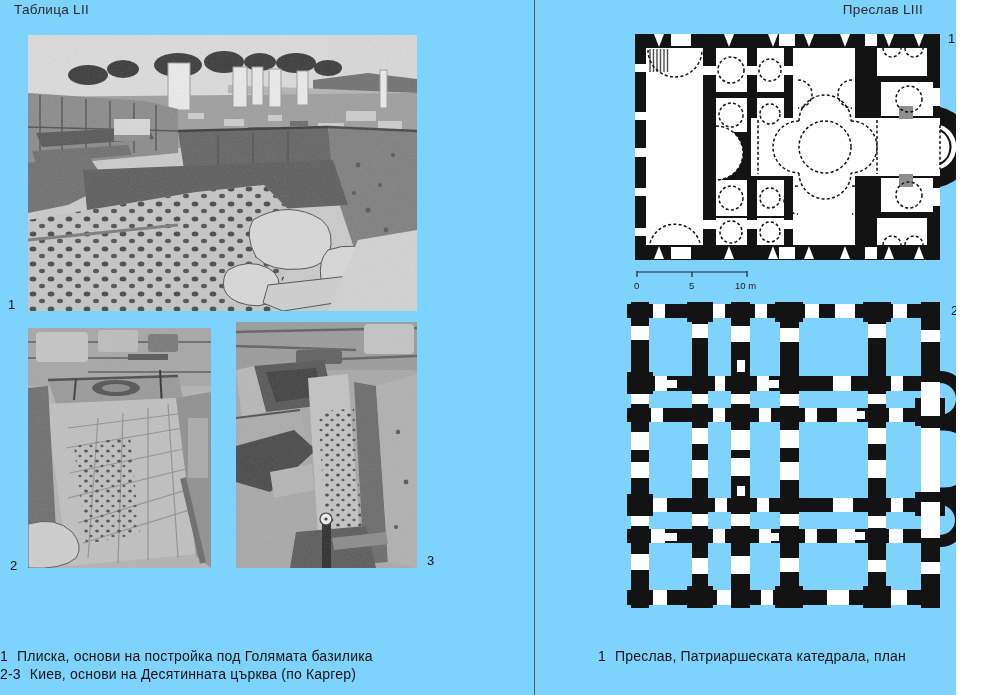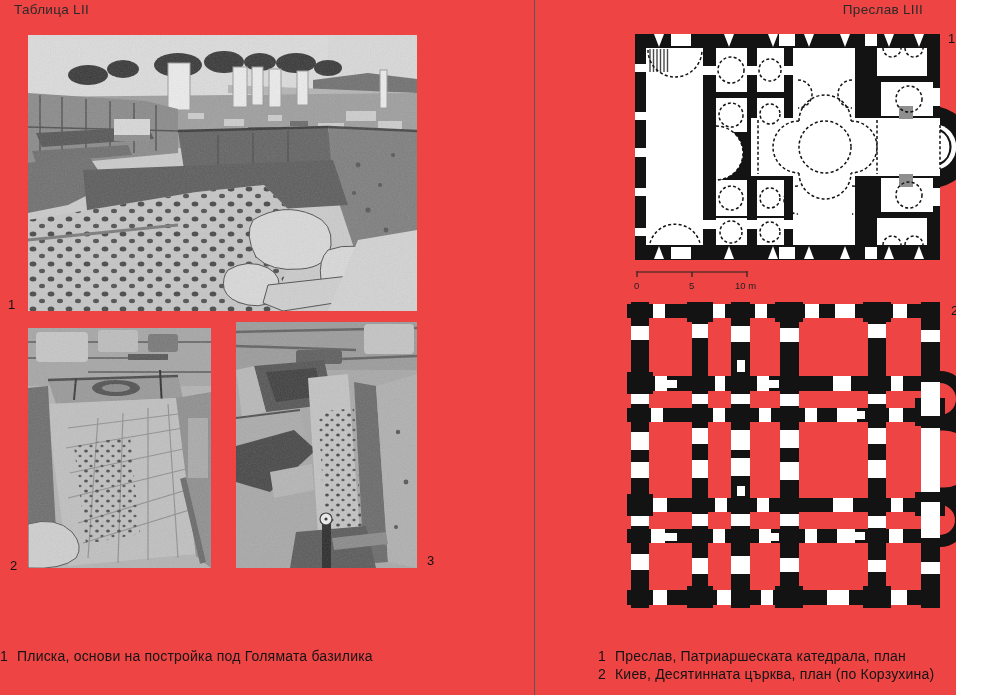--- a/index.html
+++ b/index.html
@@ -1,17 +1,17 @@
 <!DOCTYPE html>
 <html><head>
 <meta charset="utf-8">
 <style>
   html,body { margin:0; padding:0; background:#ffffff; }
   .spread {
-    position:relative; width:956px; height:695px; background:#ef4444;
+    position:relative; width:956px; height:695px; background:#7dd3fc;
     font-family:"Liberation Sans", sans-serif; color:#161616; overflow:hidden;
   }
   .abs { position:absolute; }
   .plate-title { font-size:13.5px; letter-spacing:.3px; color:#2a2a2a; }
   .fig-num { font-size:13px; color:#111; }
   .gutter { width:1px; background:#585858; }
   .photo svg, .plan svg, .scalebar svg { display:block; }
   .caption-block { font-size:14px; line-height:18px; text-align:left; color:#141414; letter-spacing:.2px; }
   .caption-line { display:block; white-space:nowrap; }
   .cap-num { display:inline-block; margin-right:9px; }
@@ -239,20 +239,21 @@
       <rect x="86" y="196" width="9" height="50" fill="#2b2b2b"></rect>
       <circle cx="90" cy="197" r="6" fill="#ededed" stroke="#333333" stroke-width="1.2"></circle>
       <circle cx="90" cy="197" r="1.6" fill="#333333"></circle>
       <rect width="181" height="246" filter="url(#g3)" opacity="0.2"></rect>
     </svg>
   </div>
   <div class="abs fig-num" style="left:427px; top:553px;">3</div>
 
   <div class="abs caption-block" style="left:0; top:647px; width:484px;">
     <span class="caption-line"><span class="cap-num">1</span><span>Плиска, основи на постройка под Голямата базилика</span></span>
+    <span class="caption-line"><span class="cap-num">2-3</span><span>Киев, основи на Десятинната църква (по Каргер)</span></span>
   </div>
 
   <div class="abs plate-title" style="right:33px; top:2px;">Преслав LIII</div>
 
   <div class="abs plan" style="left:633px; top:30px;">
     <svg width="352" height="233" viewBox="0 0 352 233">
       <g fill="#131313">
         <rect x="2" y="4" width="305" height="226"></rect>
         <path d="M307,77 A41,41 0 0 1 307,157 Z"></path>
       </g>
@@ -478,16 +479,15 @@
           <rect x="226" y="230" width="12" height="8"></rect>
         <rect x="110" y="58" width="8" height="12"></rect>
           <rect x="110" y="184" width="8" height="10"></rect>
       </g>
     </svg>
   </div>
   <div class="abs fig-num" style="left:951px; top:303px;">2</div>
 
   <div class="abs caption-block" style="left:598px; top:647px; width:400px;">
     <span class="caption-line"><span class="cap-num">1</span><span>Преслав, Патриаршеската катедрала, план</span></span>
-    <span class="caption-line"><span class="cap-num">2</span><span>Киев, Десятинната църква, план (по Корзухина)</span></span>
   </div>
 
 </div>
 
 </body></html>

